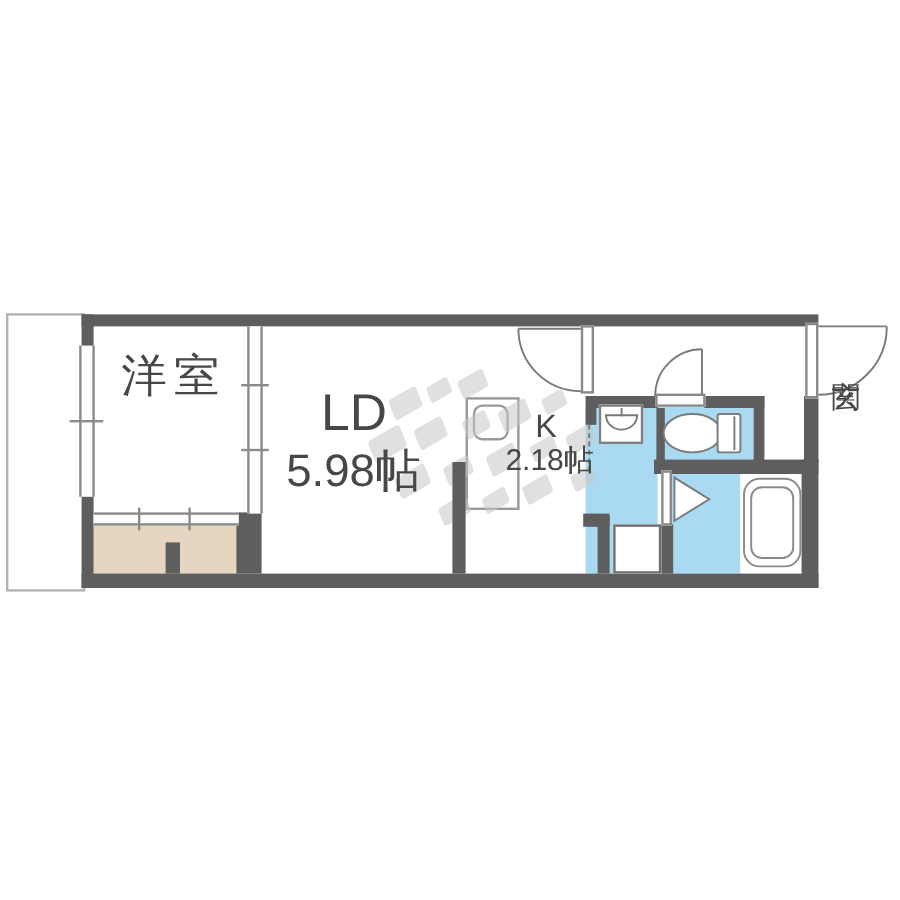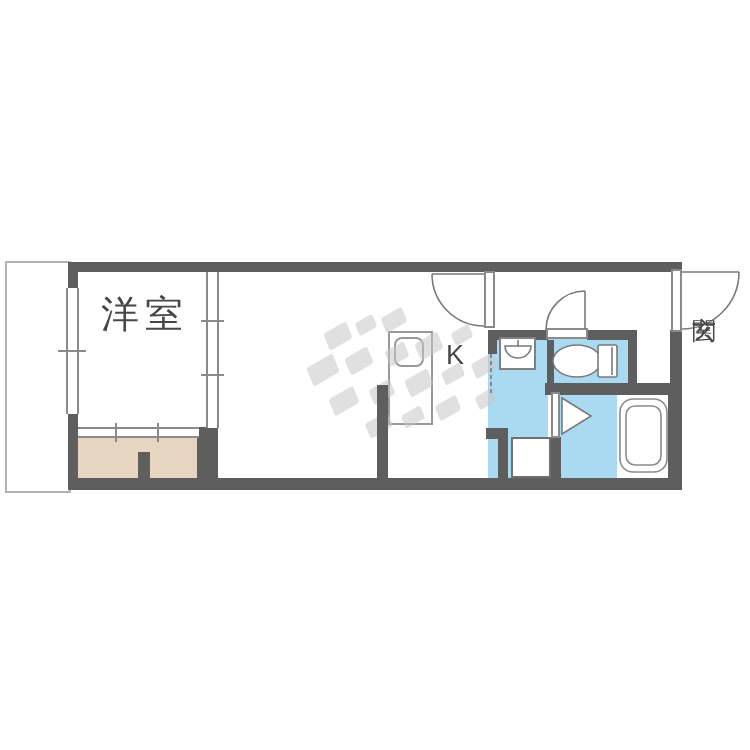--- a/index.html
+++ b/index.html
@@ -114,18 +114,21 @@
     </g>
     <path class="fx-fill" d="M562 398 L562 434 L591 416 Z"></path>
     <g>
       <rect class="fx-fill tub" x="620" y="399" width="47" height="73" rx="13" stroke-width="2"></rect>
       <rect class="fx tub" x="626" y="406" width="35" height="59" rx="9" stroke-width="1.5"></rect>
     </g>
   </svg>
 
   <div class="label" style="left:80px;top:295px;width:130px;font-size:38px;letter-spacing:6px;">洋室</div>
 
+  <div class="label" style="left:240px;top:322px;width:110px;font-size:43px;">LD</div>
+  <div class="label" style="left:222px;top:374px;width:145px;font-size:38px;">5.98帖</div>
 
   <div class="label" style="left:432px;top:341px;width:46px;font-size:27px;">K</div>
+  <div class="label" style="left:413px;top:371px;width:90px;font-size:25px;">2.18帖</div>
 
   <div class="label v-label" style="left:689px;top:273px;width:28px;height:56px;font-size:24px;">玄関</div>
 
 </div>
 
 </body></html>

